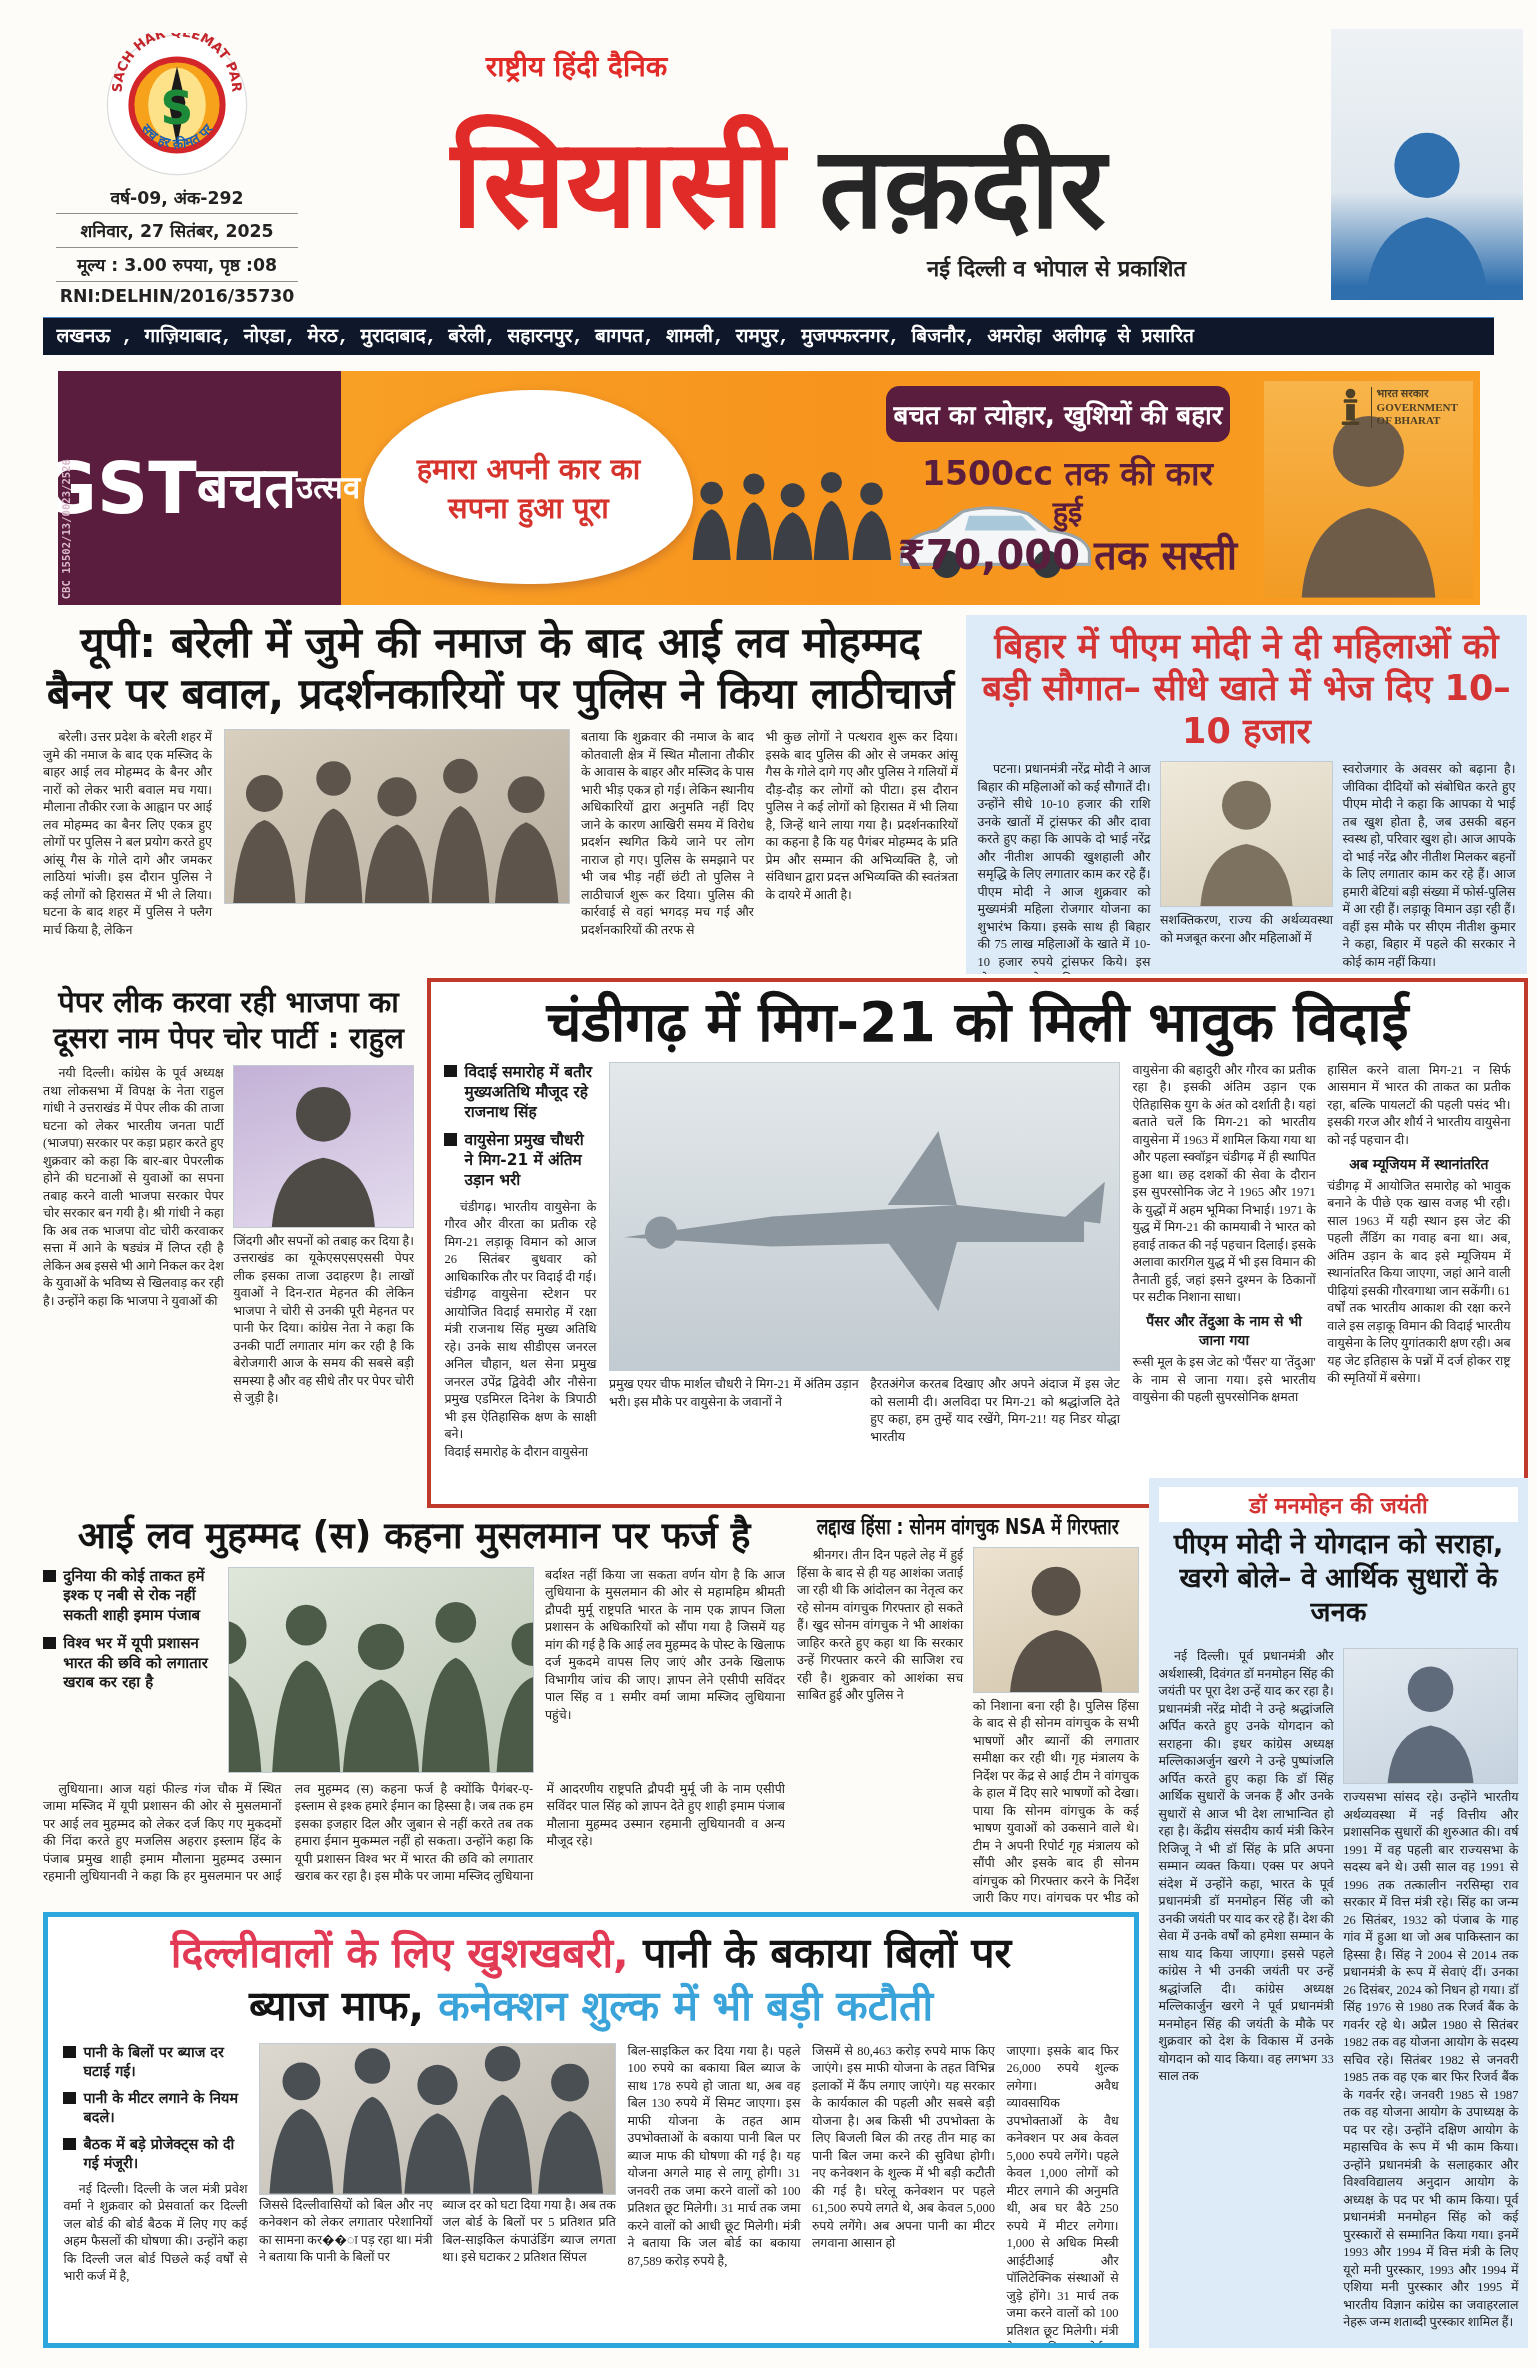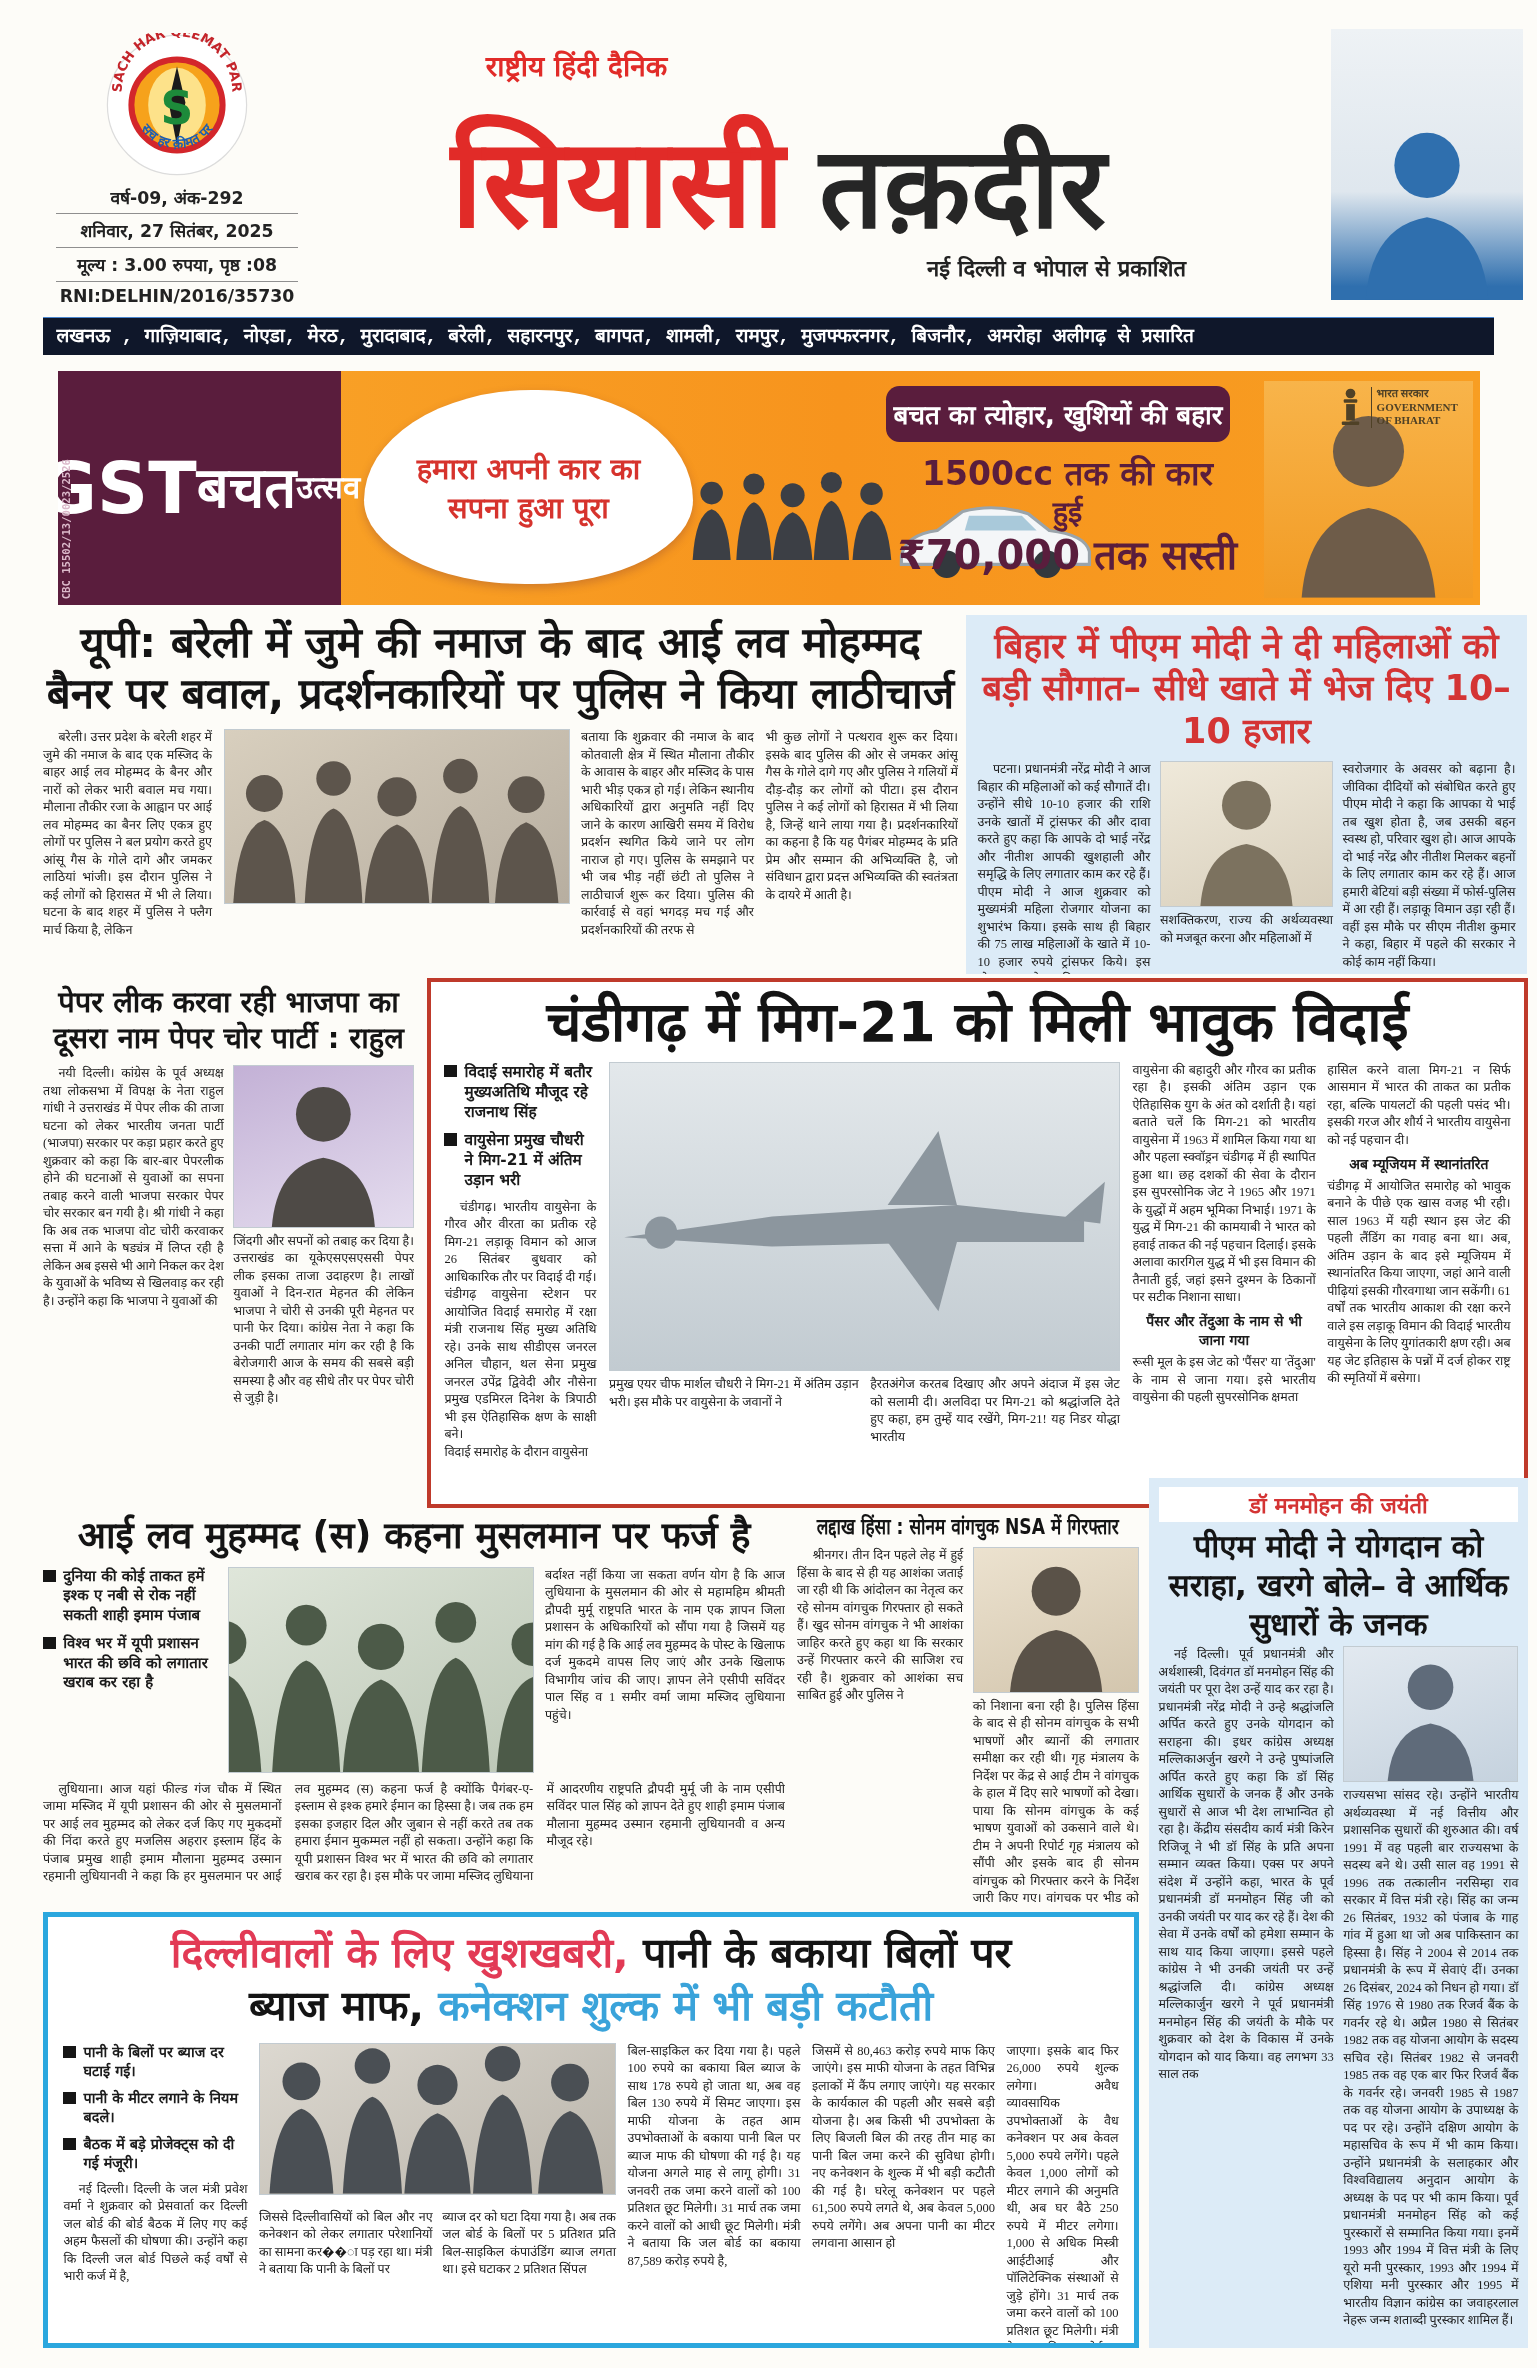--- a/index.html
+++ b/index.html
@@ -345,21 +345,21 @@
             <use href="#sym-person"></use>
           </svg>
       </div>
       <p class="body-t" style="margin-top:4.8px">को निशाना बना रही है। पुलिस हिंसा के बाद से ही सोनम वांगचुक के सभी भाषणों और ब्यानों की लगातार समीक्षा कर रही थी। गृह मंत्रालय के निर्देश पर केंद्र से आई टीम ने वांगचुक के हाल में दिए सारे भाषणों को देखा। पाया कि सोनम वांगचुक के कई भाषण युवाओं को उकसाने वाले थे। टीम ने अपनी रिपोर्ट गृह मंत्रालय को सौंपी और इसके बाद ही सोनम वांगचुक को गिरफ्तार करने के निर्देश जारी किए गए। वांगचुक पर भीड़ को उकसाने और लद्दाख के नेताओं व केंद्र के बीच संवाद को कमजोर करने का आरोप लगाया गया था।</p>
     </div>
   </div>
 </div>
 
 <div class="sec panel-blue" style="left:1149px;top:1478px;width:379px;height:870px;padding:8.6px 9.6px">
   <div class="kicker">डॉ मनमोहन की जयंती</div>
-  <div class="hl" style="font-size:31px;line-height:1.25;margin-bottom:3px">पीएम मोदी ने योगदान को सराहा, खरगे बोले– वे आर्थिक सुधारों के जनक</div>
+  <div class="hl" style="font-size:27px;line-height:1.25;margin-bottom:20px">पीएम मोदी ने योगदान को सराहा, खरगे बोले– वे आर्थिक सुधारों के जनक</div>
   <div class="cols" style="gap:9.6px">
     <div style="flex:1">
       <p class="body-t ind">नई दिल्ली। पूर्व प्रधानमंत्री और अर्थशास्त्री, दिवंगत डॉ मनमोहन सिंह की जयंती पर पूरा देश उन्हें याद कर रहा है। प्रधानमंत्री नरेंद्र मोदी ने उन्हे श्रद्धांजलि अर्पित करते हुए उनके योगदान को सराहना की। इधर कांग्रेस अध्यक्ष मल्लिकाअर्जुन खरगे ने उन्हे पुष्पांजलि अर्पित करते हुए कहा कि डॉ सिंह आर्थिक सुधारों के जनक हैं और उनके सुधारों से आज भी देश लाभान्वित हो रहा है। केंद्रीय संसदीय कार्य मंत्री किरेन रिजिजू ने भी डॉ सिंह के प्रति अपना सम्मान व्यक्त किया। एक्स पर अपने संदेश में उन्होंने कहा, भारत के पूर्व प्रधानमंत्री डॉ मनमोहन सिंह जी को उनकी जयंती पर याद कर रहे हैं। देश की सेवा में उनके वर्षों को हमेशा सम्मान के साथ याद किया जाएगा। इससे पहले कांग्रेस ने भी उनकी जयंती पर उन्हें श्रद्धांजलि दी। कांग्रेस अध्यक्ष मल्लिकार्जुन खरगे ने पूर्व प्रधानमंत्री मनमोहन सिंह की जयंती के मौके पर शुक्रवार को देश के विकास में उनके योगदान को याद किया। वह लगभग 33 साल तक</p>
     </div>
     <div style="flex:1">
       <div class="photo" style="width:100%;height:136px;background:linear-gradient(160deg,#e2e9f0,#c5d2de)">
         <svg style="color:#5f6b7a" viewBox="0 0 180 140" width="173" height="134">
             <use href="#sym-person"></use>
           </svg>
       </div>
@@ -388,21 +388,21 @@
           <span>बैठक में बड़े प्रोजेक्ट्स को दी गई मंजूरी।</span>
         </div>
       <p class="body-t ind">नई दिल्ली। दिल्ली के जल मंत्री प्रवेश वर्मा ने शुक्रवार को प्रेसवार्ता कर दिल्ली जल बोर्ड की बोर्ड बैठक में लिए गए कई अहम फैसलों की घोषणा की। उन्होंने कहा कि दिल्ली जल बोर्ड पिछले कई वर्षों से भारी कर्ज में है,</p>
     </div>
     <div style="width:357px;flex:none">
       <div class="photo" style="width:100%;height:152px;background:linear-gradient(150deg,#dcd8d0,#b9b4aa)">
         <svg style="color:#4a4f54" viewBox="0 0 370 156" width="355" height="150">
             <use href="#sym-crowd"></use>
           </svg>
       </div>
-      <div class="cols" style="gap:9.6px;margin-top:14px">
+      <div class="cols" style="gap:9.6px;margin-top:2px">
         <p class="body-t" style="flex:1">जिससे दिल्लीवासियों को बिल और नए कनेक्शन को लेकर लगातार परेशानियों का सामना कर��ा पड़ रहा था। मंत्री ने बताया कि पानी के बिलों पर</p>
         <p class="body-t" style="flex:1">ब्याज दर को घटा दिया गया है। अब तक जल बोर्ड के बिलों पर 5 प्रतिशत प्रति बिल-साइकिल कंपाउंडिंग ब्याज लगता था। इसे घटाकर 2 प्रतिशत सिंपल</p>
       </div>
     </div>
     <div style="width:173px;flex:none">
       <p class="body-t">बिल-साइकिल कर दिया गया है। पहले 100 रुपये का बकाया बिल ब्याज के साथ 178 रुपये हो जाता था, अब वह बिल 130 रुपये में सिमट जाएगा। इस माफी योजना के तहत आम उपभोक्ताओं के बकाया पानी बिल पर ब्याज माफ की घोषणा की गई है। यह योजना अगले माह से लागू होगी। 31 जनवरी तक जमा करने वालों को 100 प्रतिशत छूट मिलेगी। 31 मार्च तक जमा करने वालों को आधी छूट मिलेगी। मंत्री ने बताया कि जल बोर्ड का बकाया 87,589 करोड़ रुपये है,</p>
     </div>
     <div style="width:183px;flex:none">
       <p class="body-t">जिसमें से 80,463 करोड़ रुपये माफ किए जाएंगे। इस माफी योजना के तहत विभिन्न इलाकों में कैंप लगाए जाएंगे। यह सरकार के कार्यकाल की पहली और सबसे बड़ी योजना है। अब किसी भी उपभोक्ता के लिए बिजली बिल की तरह तीन माह का पानी बिल जमा करने की सुविधा होगी। नए कनेक्शन के शुल्क में भी बड़ी कटौती की गई है। घरेलू कनेक्शन पर पहले 61,500 रुपये लगते थे, अब केवल 5,000 रुपये लगेंगे। अब अपना पानी का मीटर लगवाना आसान हो</p>
     </div>

